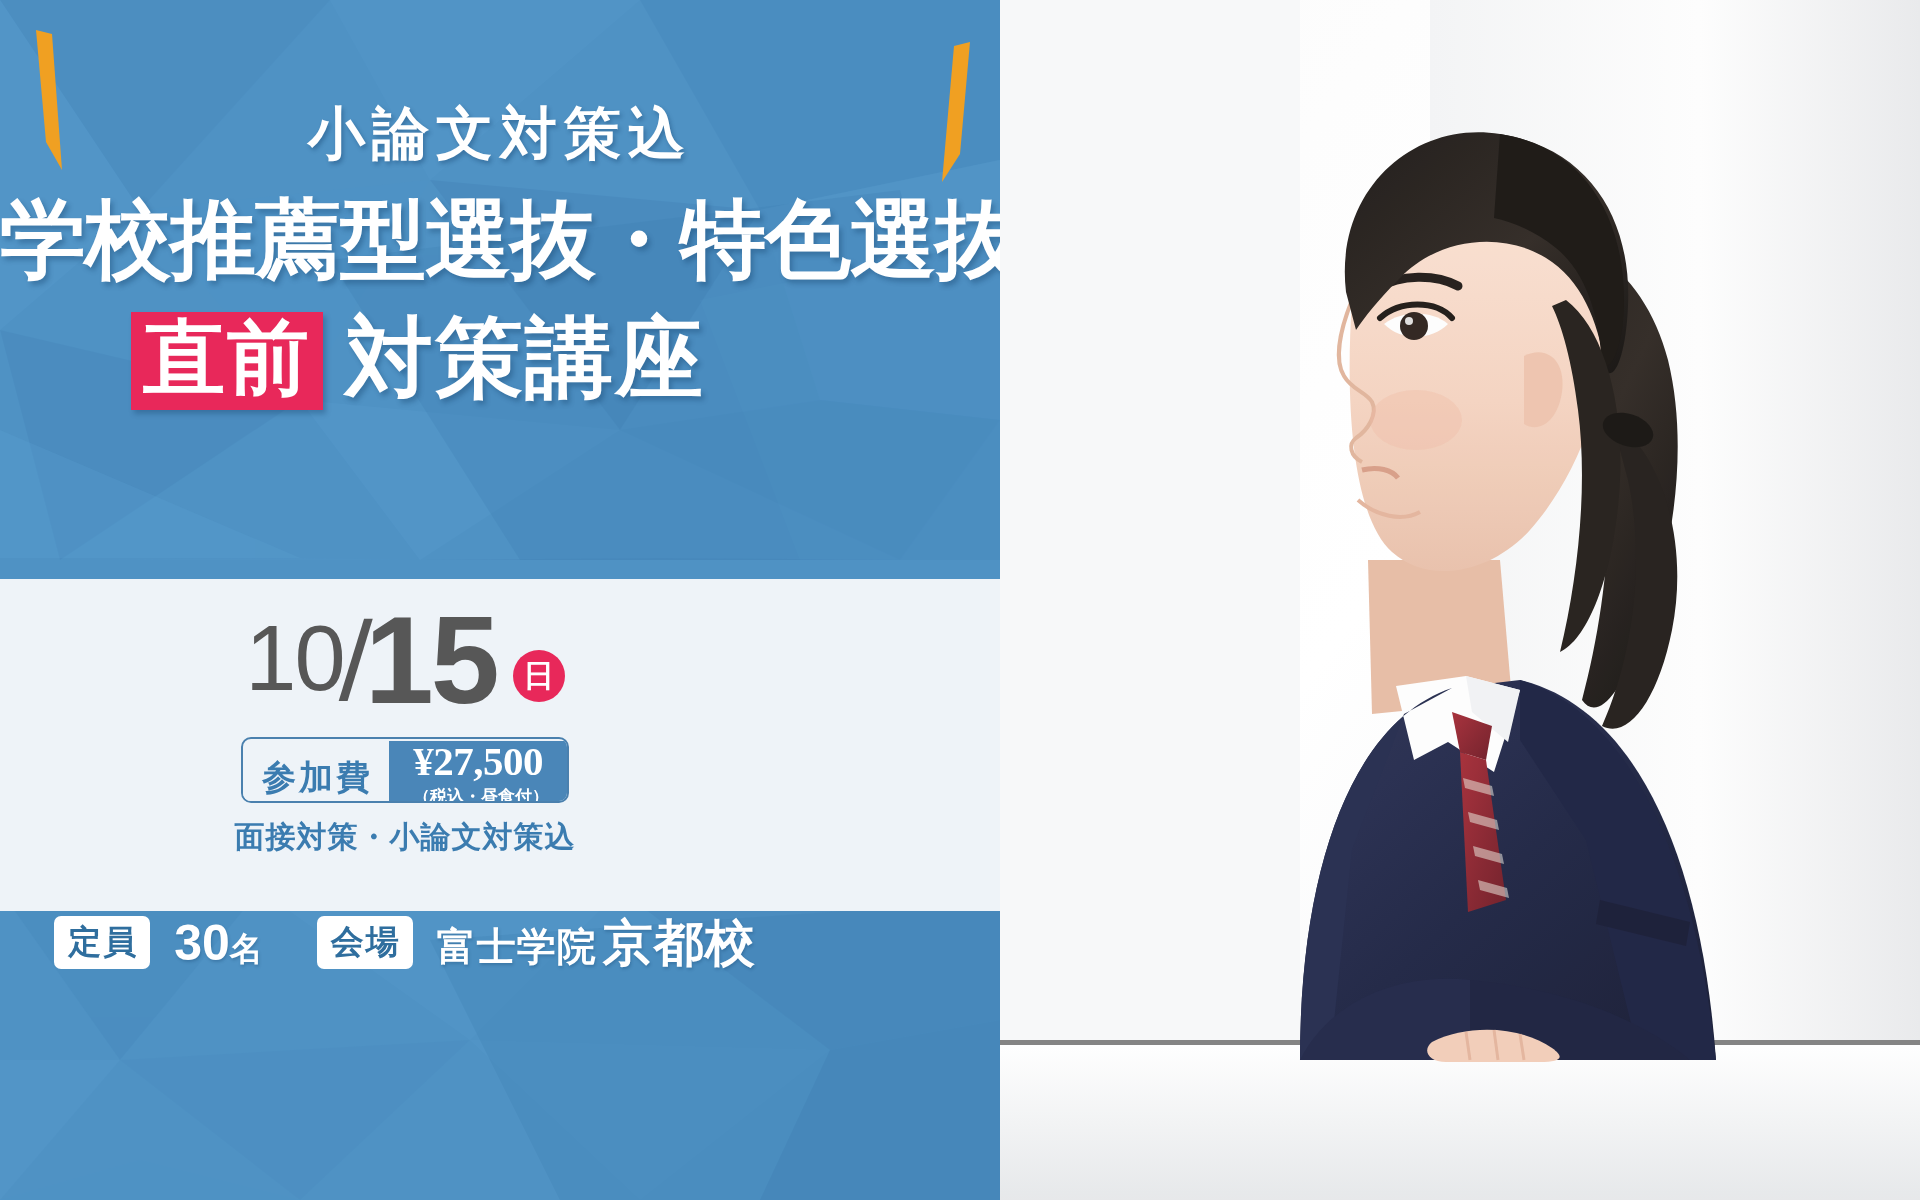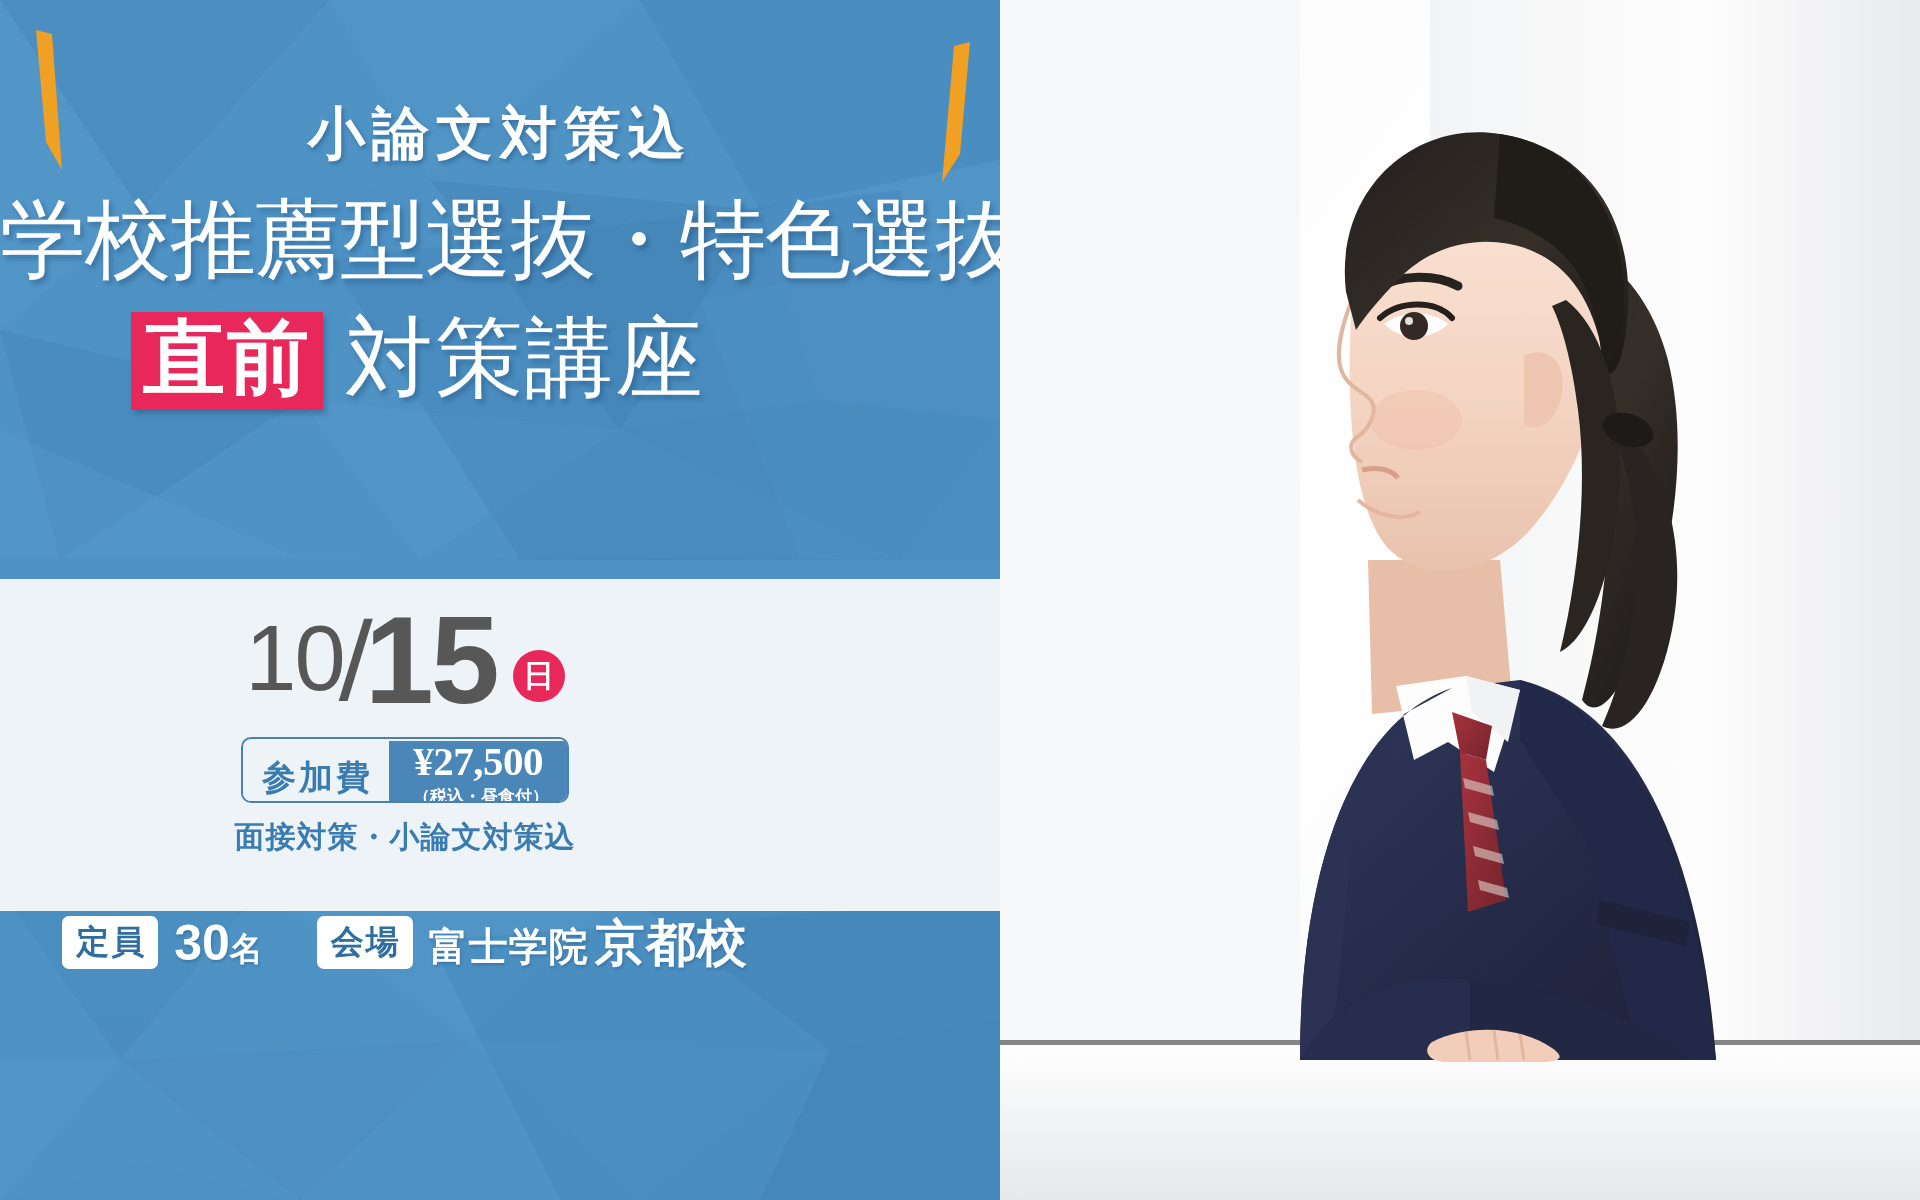--- a/index.html
+++ b/index.html
@@ -51,21 +51,21 @@
     white-space: nowrap;
   }
   .headline-1 {
     position: absolute;
     top: 196px;
     left: 0;
     width: 1000px;
     text-align: right;
     color: #ffffff;
     font-size: 86px;
-    font-weight: 400;
+    font-weight: 700;
     letter-spacing: -1px;
     text-shadow: 3px 4px 5px rgba(10,50,90,0.30);
     white-space: nowrap;
     line-height: 1;
   }
   .headline-2 {
     position: absolute;
     top: 312px;
     left: 0;
     width: 836px;
@@ -84,21 +84,21 @@
     font-weight: 700;
     padding: 6px 12px 12px 12px;
     line-height: 0.98;
     letter-spacing: 2px;
     box-shadow: 3px 4px 5px rgba(10,50,90,0.28);
   }
   .taisaku {
     display: inline-block;
     color: #ffffff;
     font-size: 88px;
-    font-weight: 400;
+    font-weight: 700;
     letter-spacing: 2px;
     margin-left: 22px;
     text-shadow: 3px 4px 5px rgba(10,50,90,0.30);
     padding-bottom: 6px;
   }
 
   
   .accent { position: absolute; }
 
   
@@ -250,21 +250,21 @@
     font-weight: 700;
     letter-spacing: 2px;
     padding: 9px 12px 11px 14px;
     border-radius: 7px;
     line-height: 1;
   }
   .meta-value {
     color: #ffffff;
     font-size: 50px;
     font-weight: 700;
-    margin-left: 16px;
+    margin-left: 24px;
     line-height: 1;
     white-space: nowrap;
     text-shadow: 1px 2px 3px rgba(10,50,90,0.25);
   }
   .meta-value .unit { font-size: 33px; }
   .meta-value .small { font-size: 39px; letter-spacing: 1px; }
   .meta-value .big { font-size: 50px; letter-spacing: 1px; margin-left: 6px; }
 
   
   .photo {

